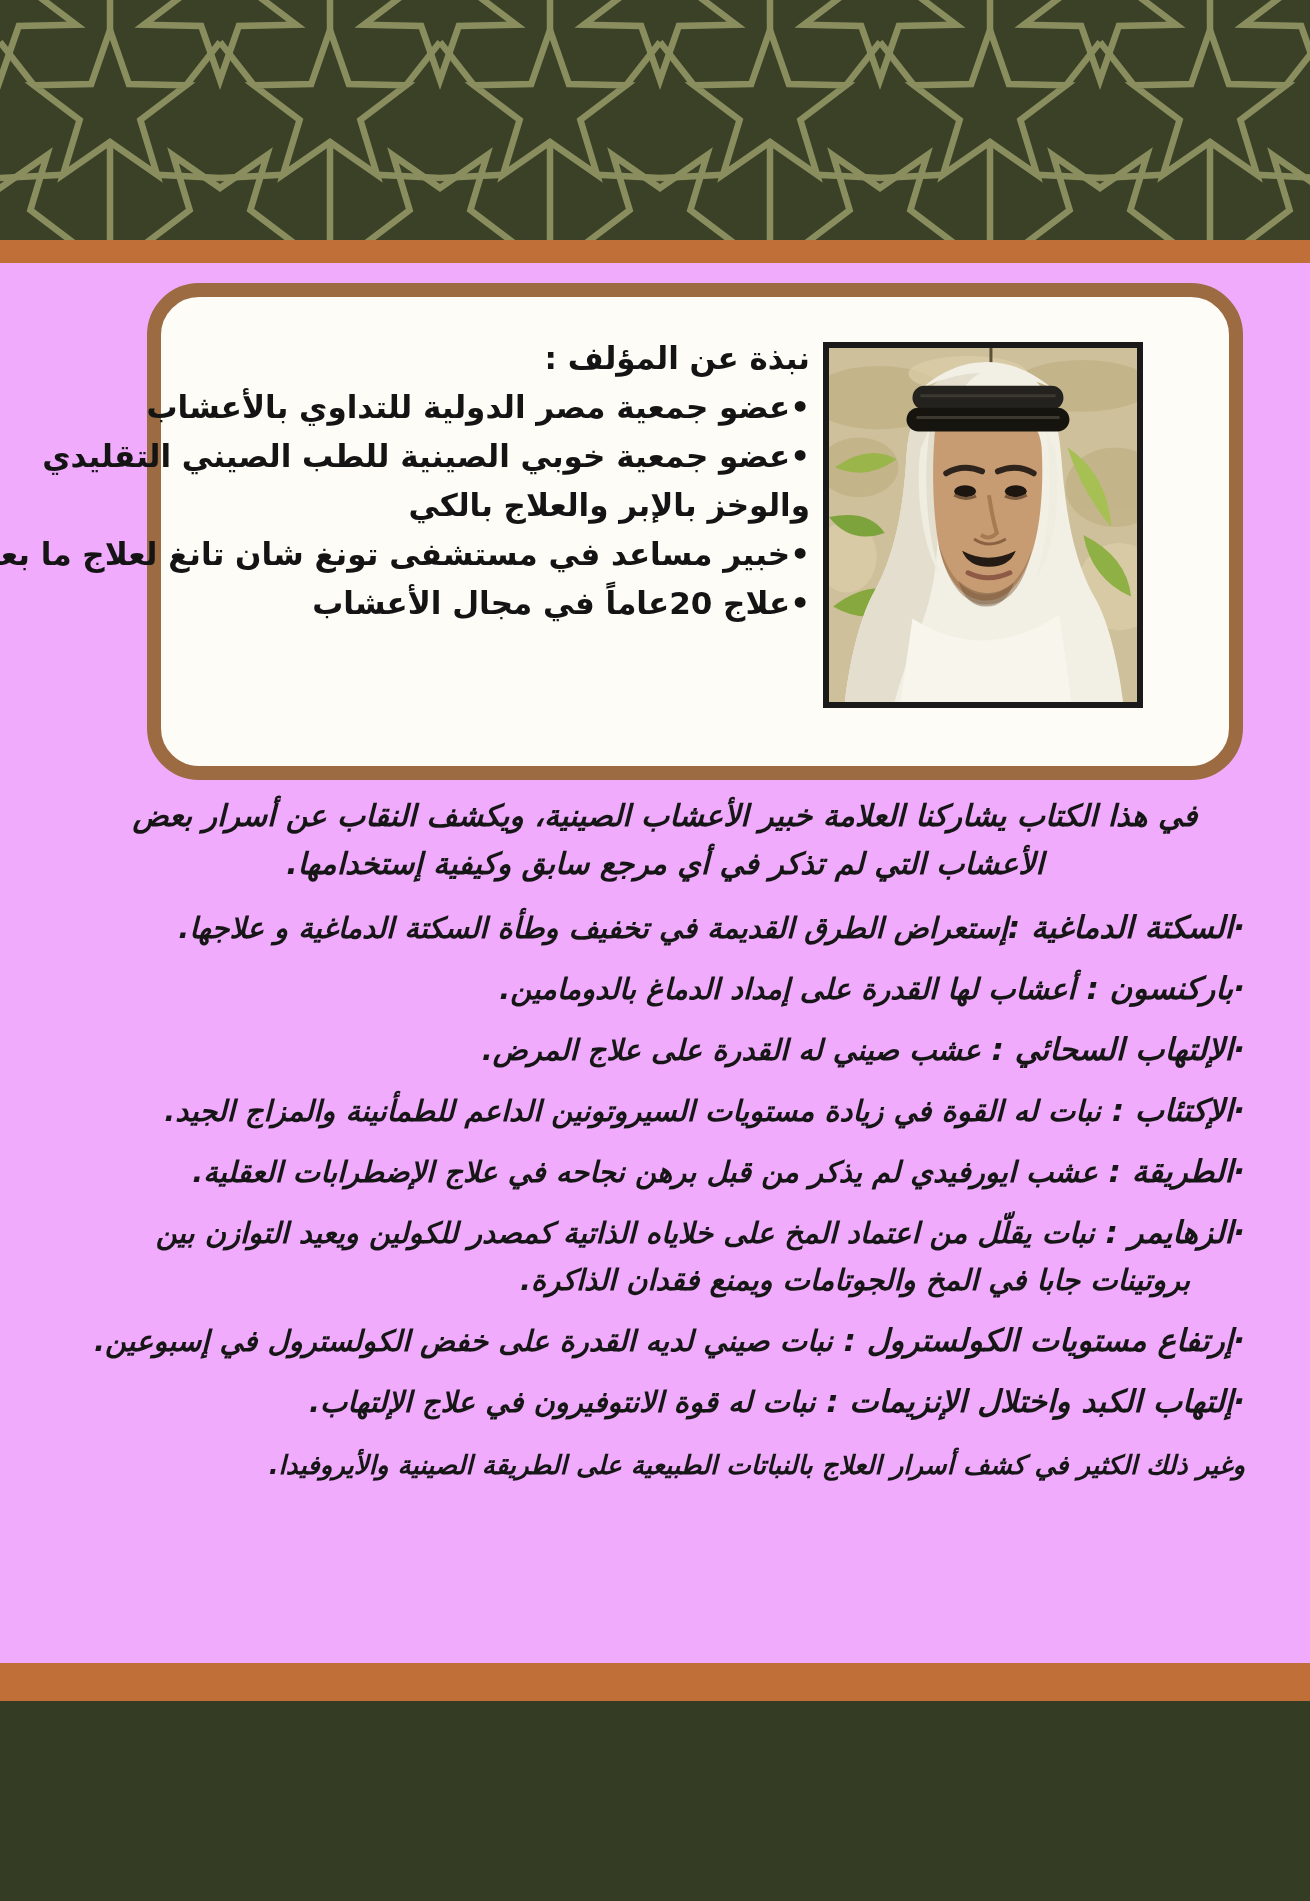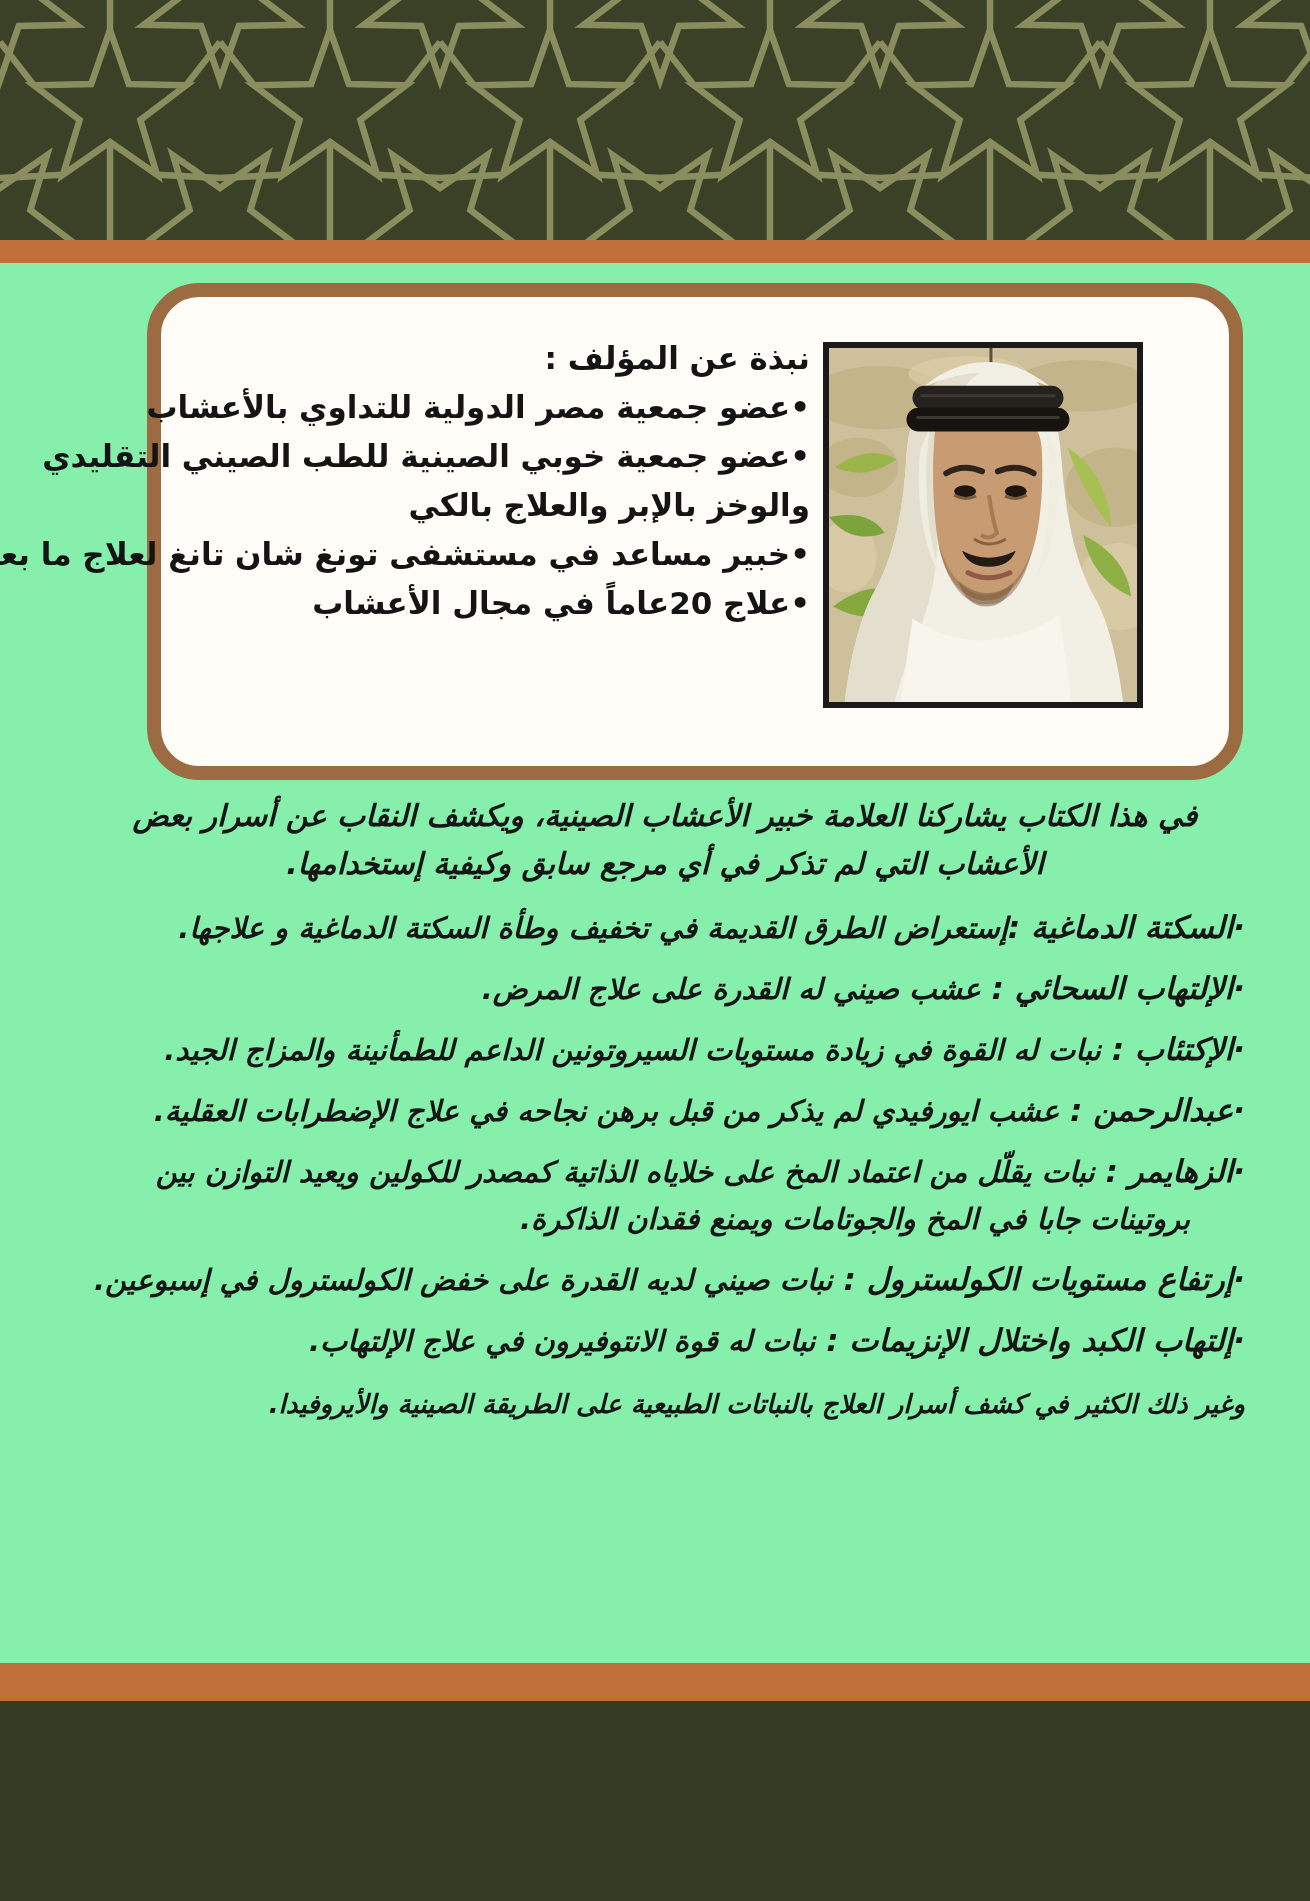--- a/index.html
+++ b/index.html
@@ -1,21 +1,21 @@
 <!DOCTYPE html>
 <html lang="ar"><head>
 <meta charset="utf-8">
 <style>
   html,body{margin:0;padding:0;}
   body{background:#888;}
   .cover{
     position:relative;
     width:1310px;height:1901px;
     margin:0 auto;
-    background:#86efac;
+    background:#f0abfc;
     overflow:hidden;
     font-family:"DejaVu Sans", sans-serif;
     color:#141414;
   }
   .band-top{position:absolute;left:0;top:0;width:1310px;height:240px;}
   .band-top svg{display:block;width:100%;height:100%;}
   .strip{position:absolute;left:0;width:1310px;background:#bf6f37;}
   .strip-top{top:240px;height:23px;}
   .strip-bottom{top:1663px;height:38px;}
   .band-bottom{position:absolute;left:0;top:1701px;width:1310px;height:200px;background:#353c24;}
@@ -161,23 +161,24 @@
       <rect x="84" y="38" width="152" height="24" rx="12" fill="#23221e"></rect>
       <rect x="78" y="60" width="164" height="24" rx="12" fill="#15140f"></rect>
       <path d="M92,48 l136,0 M88,70 l144,0" stroke="#3c3a30" stroke-width="3"></path>
     </svg>
   </figure>
 
   <section class="body-text">
     <p class="intro">في هذا الكتاب يشاركنا العلامة خبير الأعشاب الصينية، ويكشف النقاب عن أسرار بعض الأعشاب التي لم تذكر في أي مرجع سابق وكيفية إستخدامها.</p>
     <div id="desc-items">
         <p class="item"><span class="term">·السكتة الدماغية :</span><span class="rest">إستعراض الطرق القديمة في تخفيف وطأة السكتة الدماغية و علاجها.</span></p>
+        <p class="item"><span class="term">·باركنسون : </span><span class="rest">أعشاب لها القدرة على إمداد الدماغ بالدومامين.</span></p>
         <p class="item"><span class="term">·الإلتهاب السحائي : </span><span class="rest">عشب صيني له القدرة على علاج المرض.</span></p>
         <p class="item"><span class="term">·الإكتئاب : </span><span class="rest">نبات له القوة في زيادة مستويات السيروتونين الداعم للطمأنينة والمزاج الجيد.</span></p>
-        <p class="item"><span class="term">·عبدالرحمن : </span><span class="rest">عشب ايورفيدي لم يذكر من قبل برهن نجاحه في علاج الإضطرابات العقلية.</span></p>
+        <p class="item"><span class="term">·الطريقة : </span><span class="rest">عشب ايورفيدي لم يذكر من قبل برهن نجاحه في علاج الإضطرابات العقلية.</span></p>
         <p class="item"><span class="term">·الزهايمر : </span><span class="rest">نبات يقلّل من اعتماد المخ على خلاياه الذاتية كمصدر للكولين ويعيد التوازن بين بروتينات جابا في المخ والجوتامات ويمنع فقدان الذاكرة.</span></p>
         <p class="item"><span class="term">·إرتفاع مستويات الكولسترول : </span><span class="rest">نبات صيني لديه القدرة على خفض الكولسترول في إسبوعين.</span></p>
         <p class="item"><span class="term">·إلتهاب الكبد واختلال الإنزيمات : </span><span class="rest">نبات له قوة الانتوفيرون في علاج الإلتهاب.</span></p>
       </div>
     <p class="outro">وغير ذلك الكثير في كشف أسرار العلاج بالنباتات الطبيعية على الطريقة الصينية والأيروفيدا.</p>
   </section>
 
 </div>
 
 </body></html>

